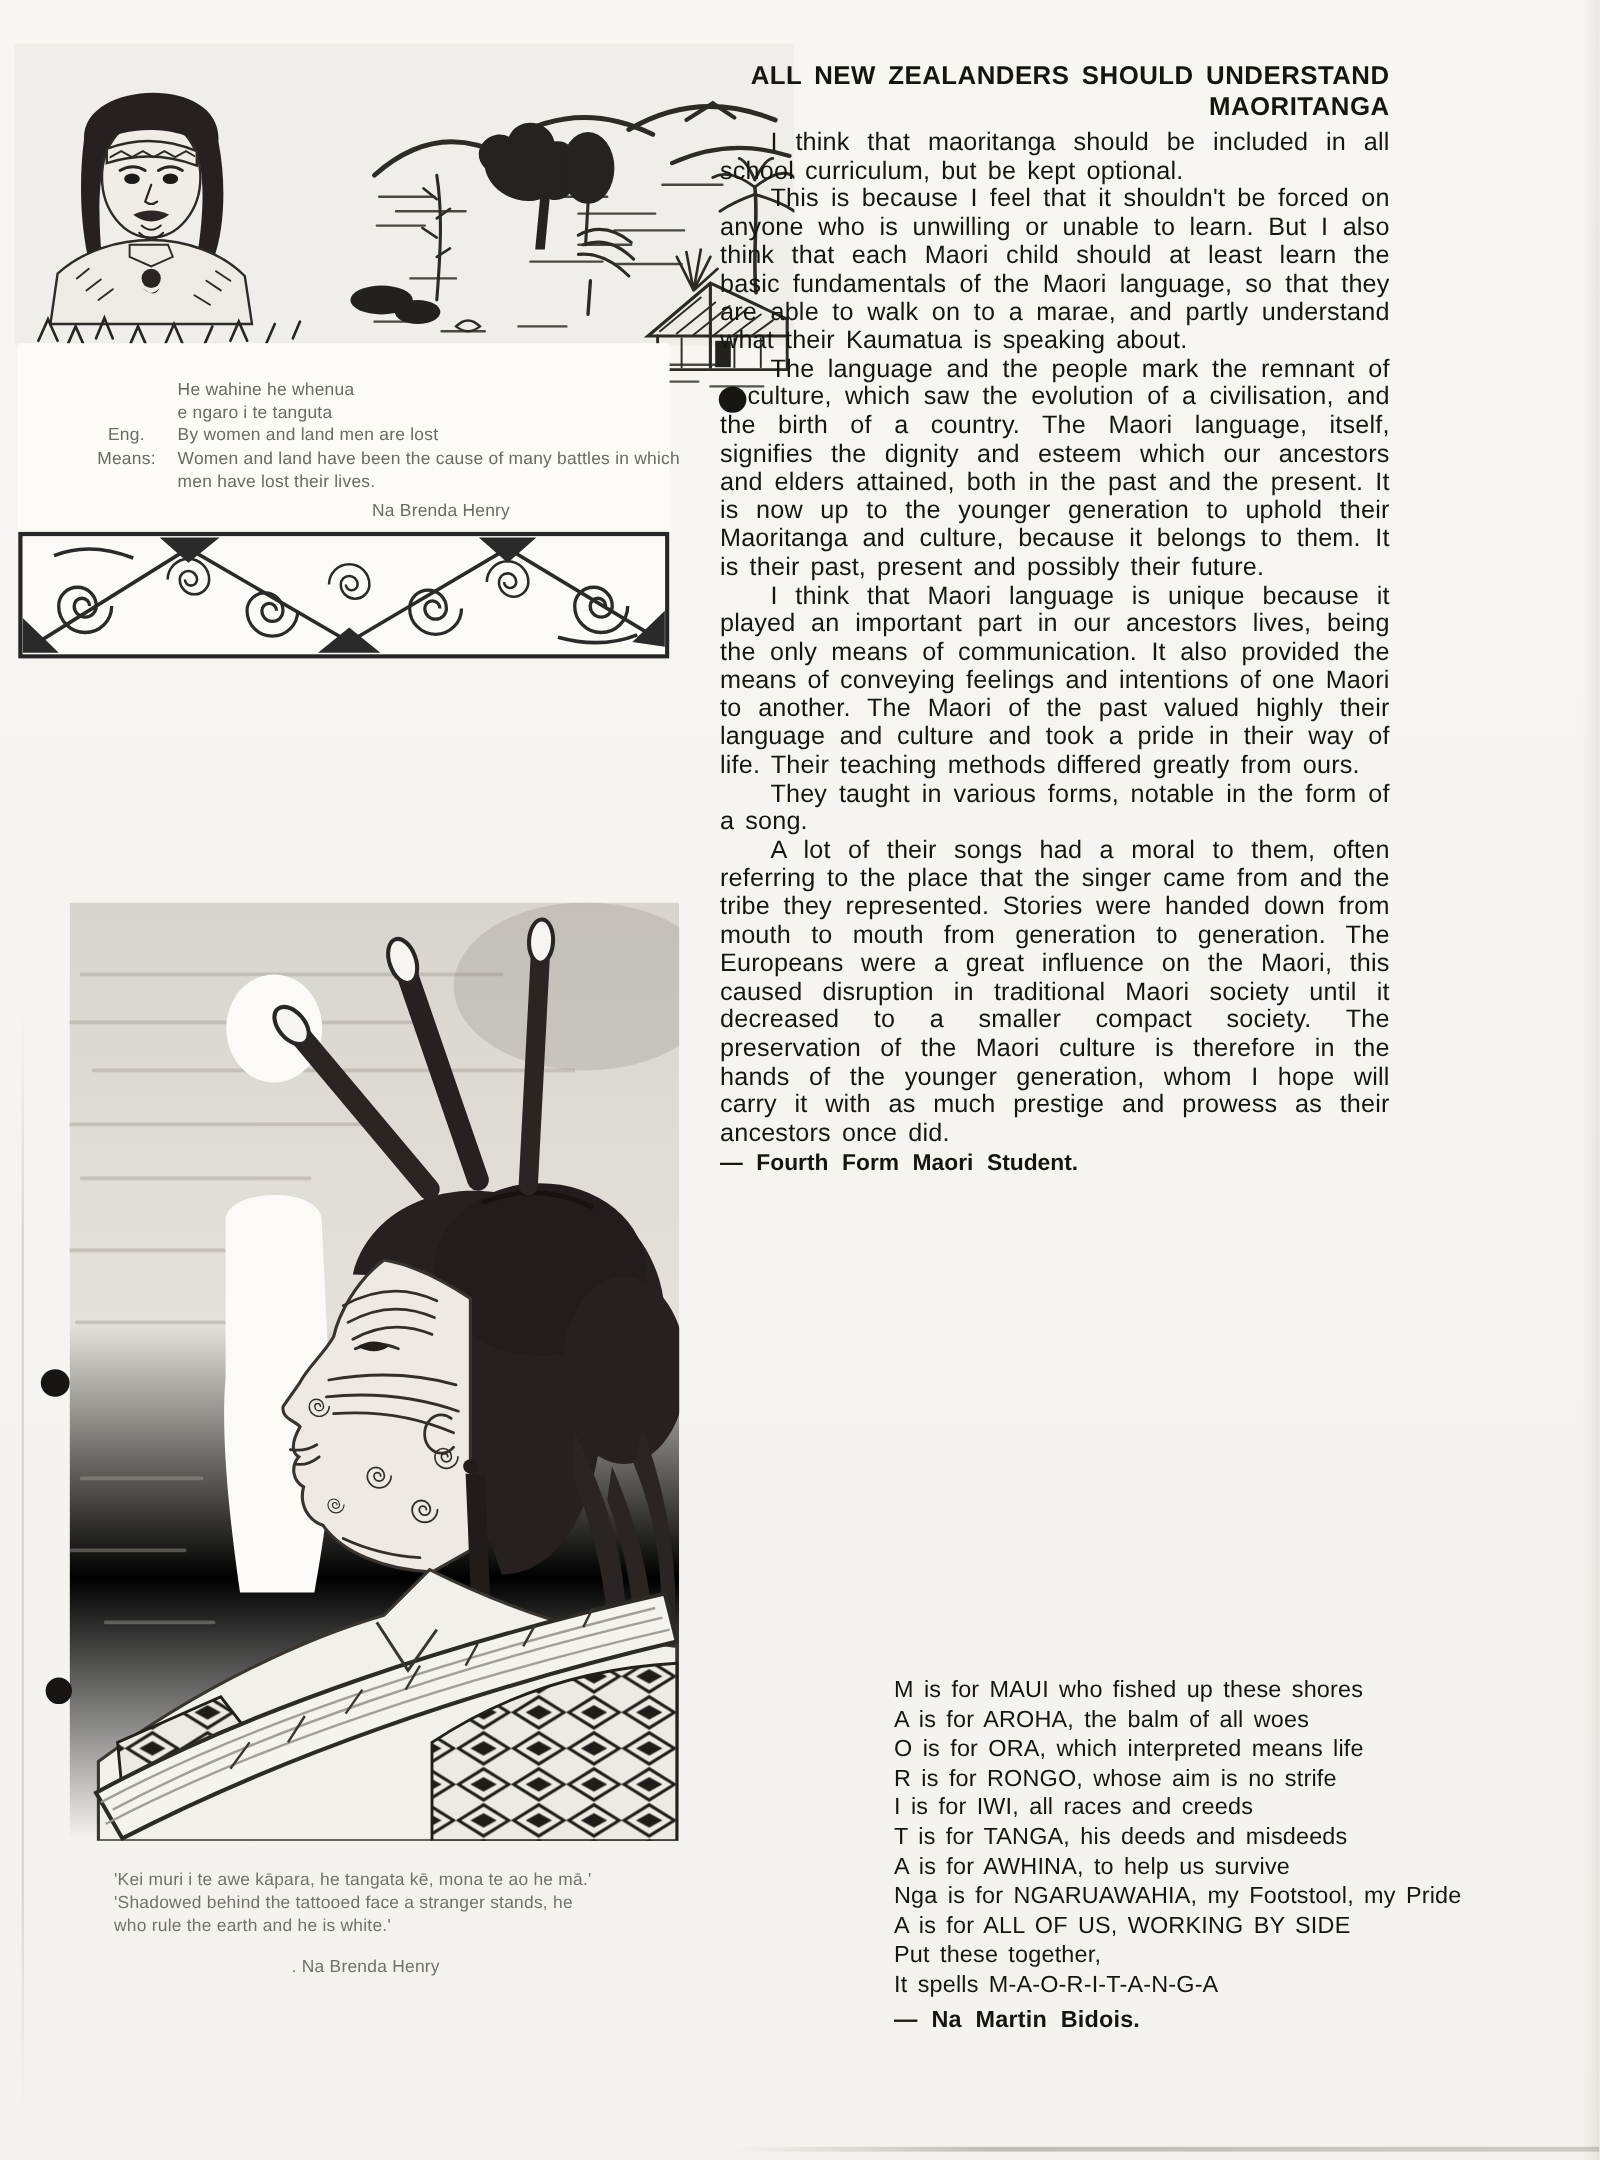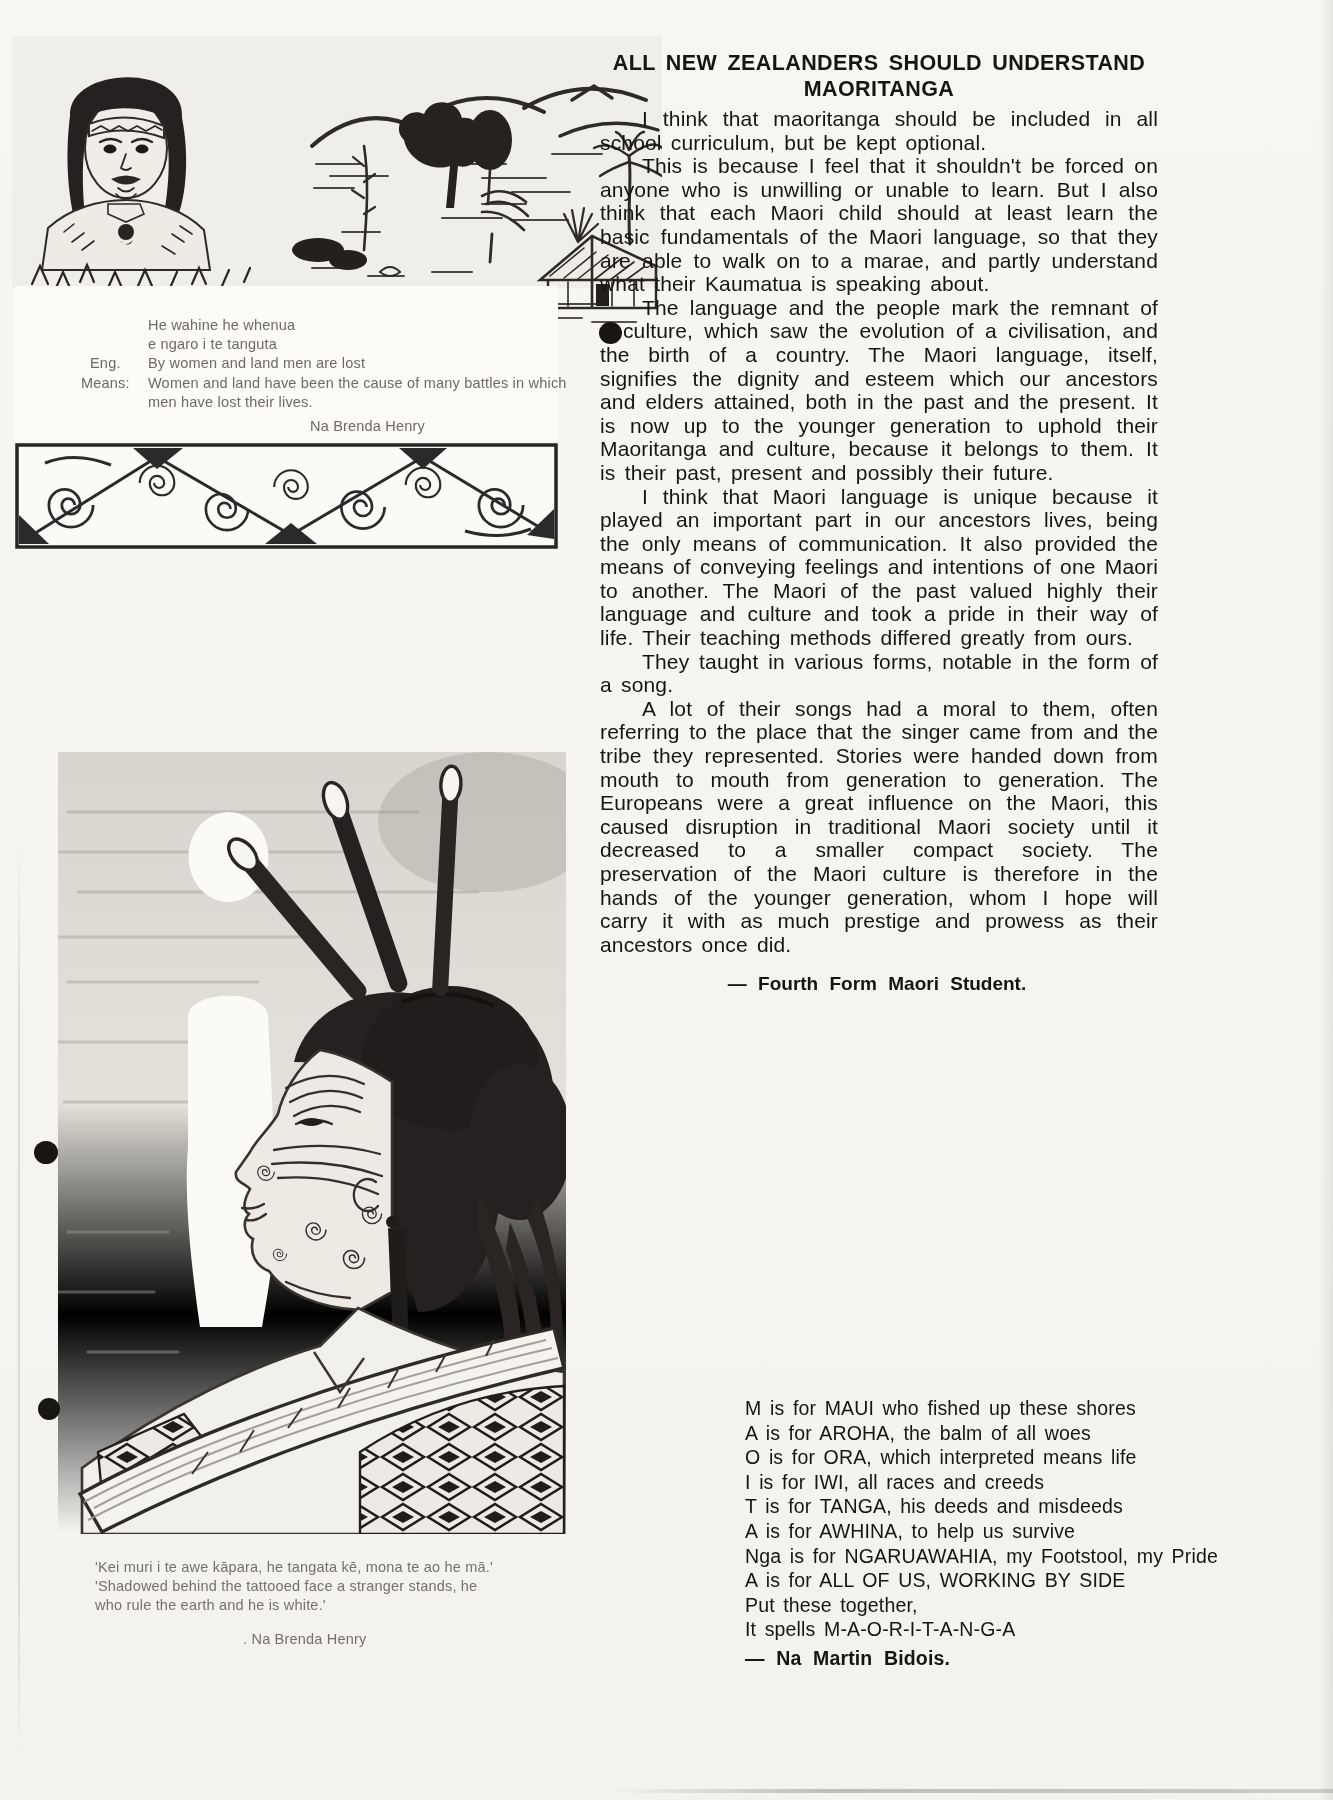--- a/index.html
+++ b/index.html
@@ -49,33 +49,33 @@
   #caption2 .cline{position:absolute;white-space:nowrap;color:#767069;}
 
   
   #article{
     position:absolute;left:600px;top:50px;width:558px;
     color:#17150f;
   }
   #article h1{
     margin:0 0 5px 0;
     font-size:21.5px;line-height:26px;font-weight:bold;
-    text-align:center;letter-spacing:.4px;word-spacing:4px;
+    text-align:right;letter-spacing:.4px;word-spacing:4px;
   }
   #article h1 span{display:block;}
   #article p{
     margin:0;
     font-size:21px;line-height:23.6px;
     text-align:justify;text-indent:42px;
     word-spacing:3.2px;letter-spacing:.15px;
   }
   #article .attrib{
-    margin-top:17px;
+    margin-top:3px;
     font-size:19px;font-weight:bold;
-    text-align:center;word-spacing:6px;padding-right:4px;
+    text-align:left;word-spacing:6px;padding-right:4px;
   }
 
   
   #poem{
     position:absolute;left:745px;top:1396px;width:446px;
     color:#17150f;font-size:19.5px;line-height:24.6px;
     word-spacing:3px;letter-spacing:.15px;font-weight:bold;
   }
   #poem .pline{white-space:nowrap;font-weight:normal;}
   #poem .pattrib{
@@ -313,20 +313,21 @@
     <p>I think that Maori language is unique because it played an important part in our ancestors lives, being the only means of communication. It also provided the means of conveying feelings and intentions of one Maori to another. The Maori of the past valued highly their language and culture and took a pride in their way of life. Their teaching methods differed greatly from ours.</p>
     <p>They taught in various forms, notable in the form of a song.</p>
     <p>A lot of their songs had a moral to them, often referring to the place that the singer came from and the tribe they represented. Stories were handed down from mouth to mouth from generation to generation. The Europeans were a great influence on the Maori, this caused disruption in traditional Maori society until it decreased to a smaller compact society. The preservation of the Maori culture is therefore in the hands of the younger generation, whom I hope will carry it with as much prestige and prowess as their ancestors once did.</p>
     <div class="attrib">— Fourth Form Maori Student.</div>
   </div>
 
   <div id="poem">
     <div class="pline">M is for MAUI who fished up these shores</div>
     <div class="pline">A is for AROHA, the balm of all woes</div>
     <div class="pline">O is for ORA, which interpreted means life</div>
+    <div class="pline">R is for RONGO, whose aim is no strife</div>
     <div class="pline">I is for IWI, all races and creeds</div>
     <div class="pline">T is for TANGA, his deeds and misdeeds</div>
     <div class="pline">A is for AWHINA, to help us survive</div>
     <div class="pline">Nga is for NGARUAWAHIA, my Footstool, my Pride</div>
     <div class="pline">A is for ALL OF US, WORKING BY SIDE</div>
     <div class="pline">Put these together,</div>
     <div class="pline">It spells M-A-O-R-I-T-A-N-G-A</div>
     <div class="pattrib">— Na Martin Bidois.</div>
   </div>
 

